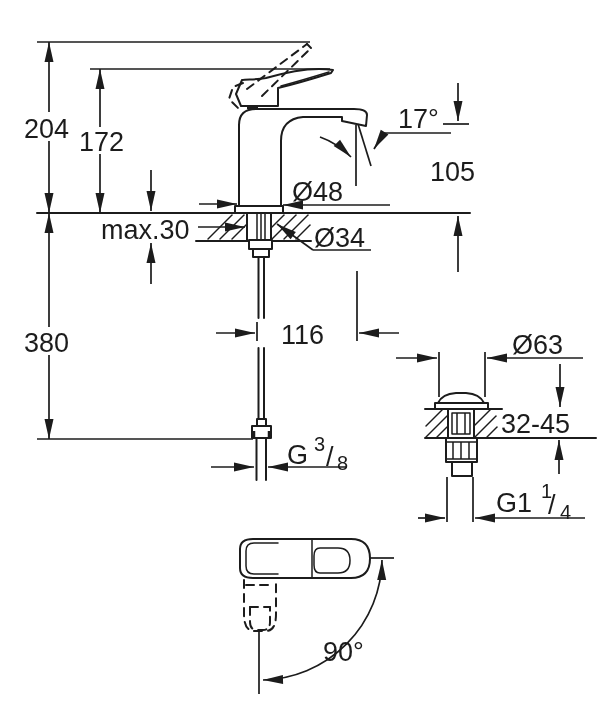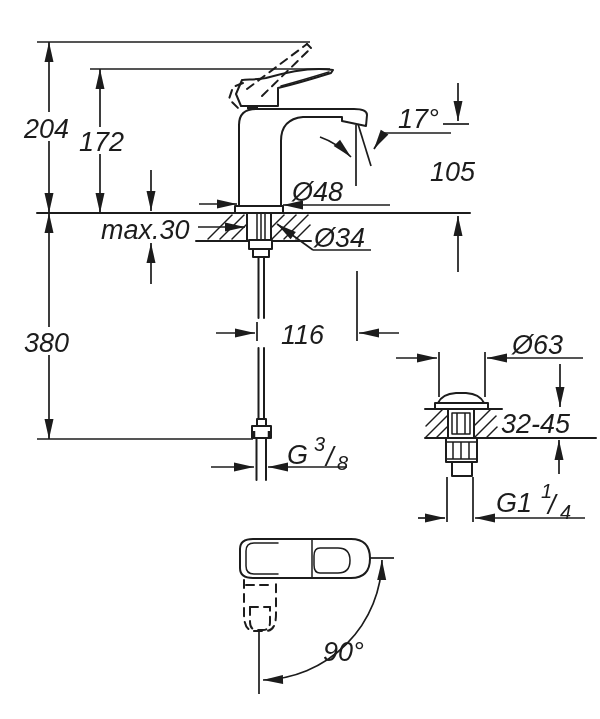--- a/index.html
+++ b/index.html
@@ -1,16 +1,16 @@
 <!DOCTYPE html>
 <html><head>
 <meta charset="utf-8">
 <style>
   html,body{margin:0;padding:0;background:#fff;}
-  .page{width:600px;height:719px;background:#ffffff;position:relative;overflow:hidden;font-style:italic;}
+  .page{width:600px;height:719px;background:#ffffff;position:relative;overflow:hidden;}
   svg{display:block;}
   .obj{fill:none;stroke:#1c1c1c;stroke-width:2;stroke-linecap:round;stroke-linejoin:round;}
   .objt{fill:none;stroke:#1c1c1c;stroke-width:1.5;stroke-linecap:round;stroke-linejoin:round;}
   .objf{fill:#ffffff;stroke:#1c1c1c;stroke-width:2;stroke-linejoin:round;}
   .dim{fill:none;stroke:#1c1c1c;stroke-width:1.7;}
   .dash2{stroke-dasharray:8 6;}
   .txt{font-family:"Liberation Sans",sans-serif;font-size:27px;fill:#1c1c1c;}
   .txtS{font-family:"Liberation Sans",sans-serif;font-size:20px;fill:#1c1c1c;}
   .bg{fill:#ffffff;stroke:none;}
 </style>

